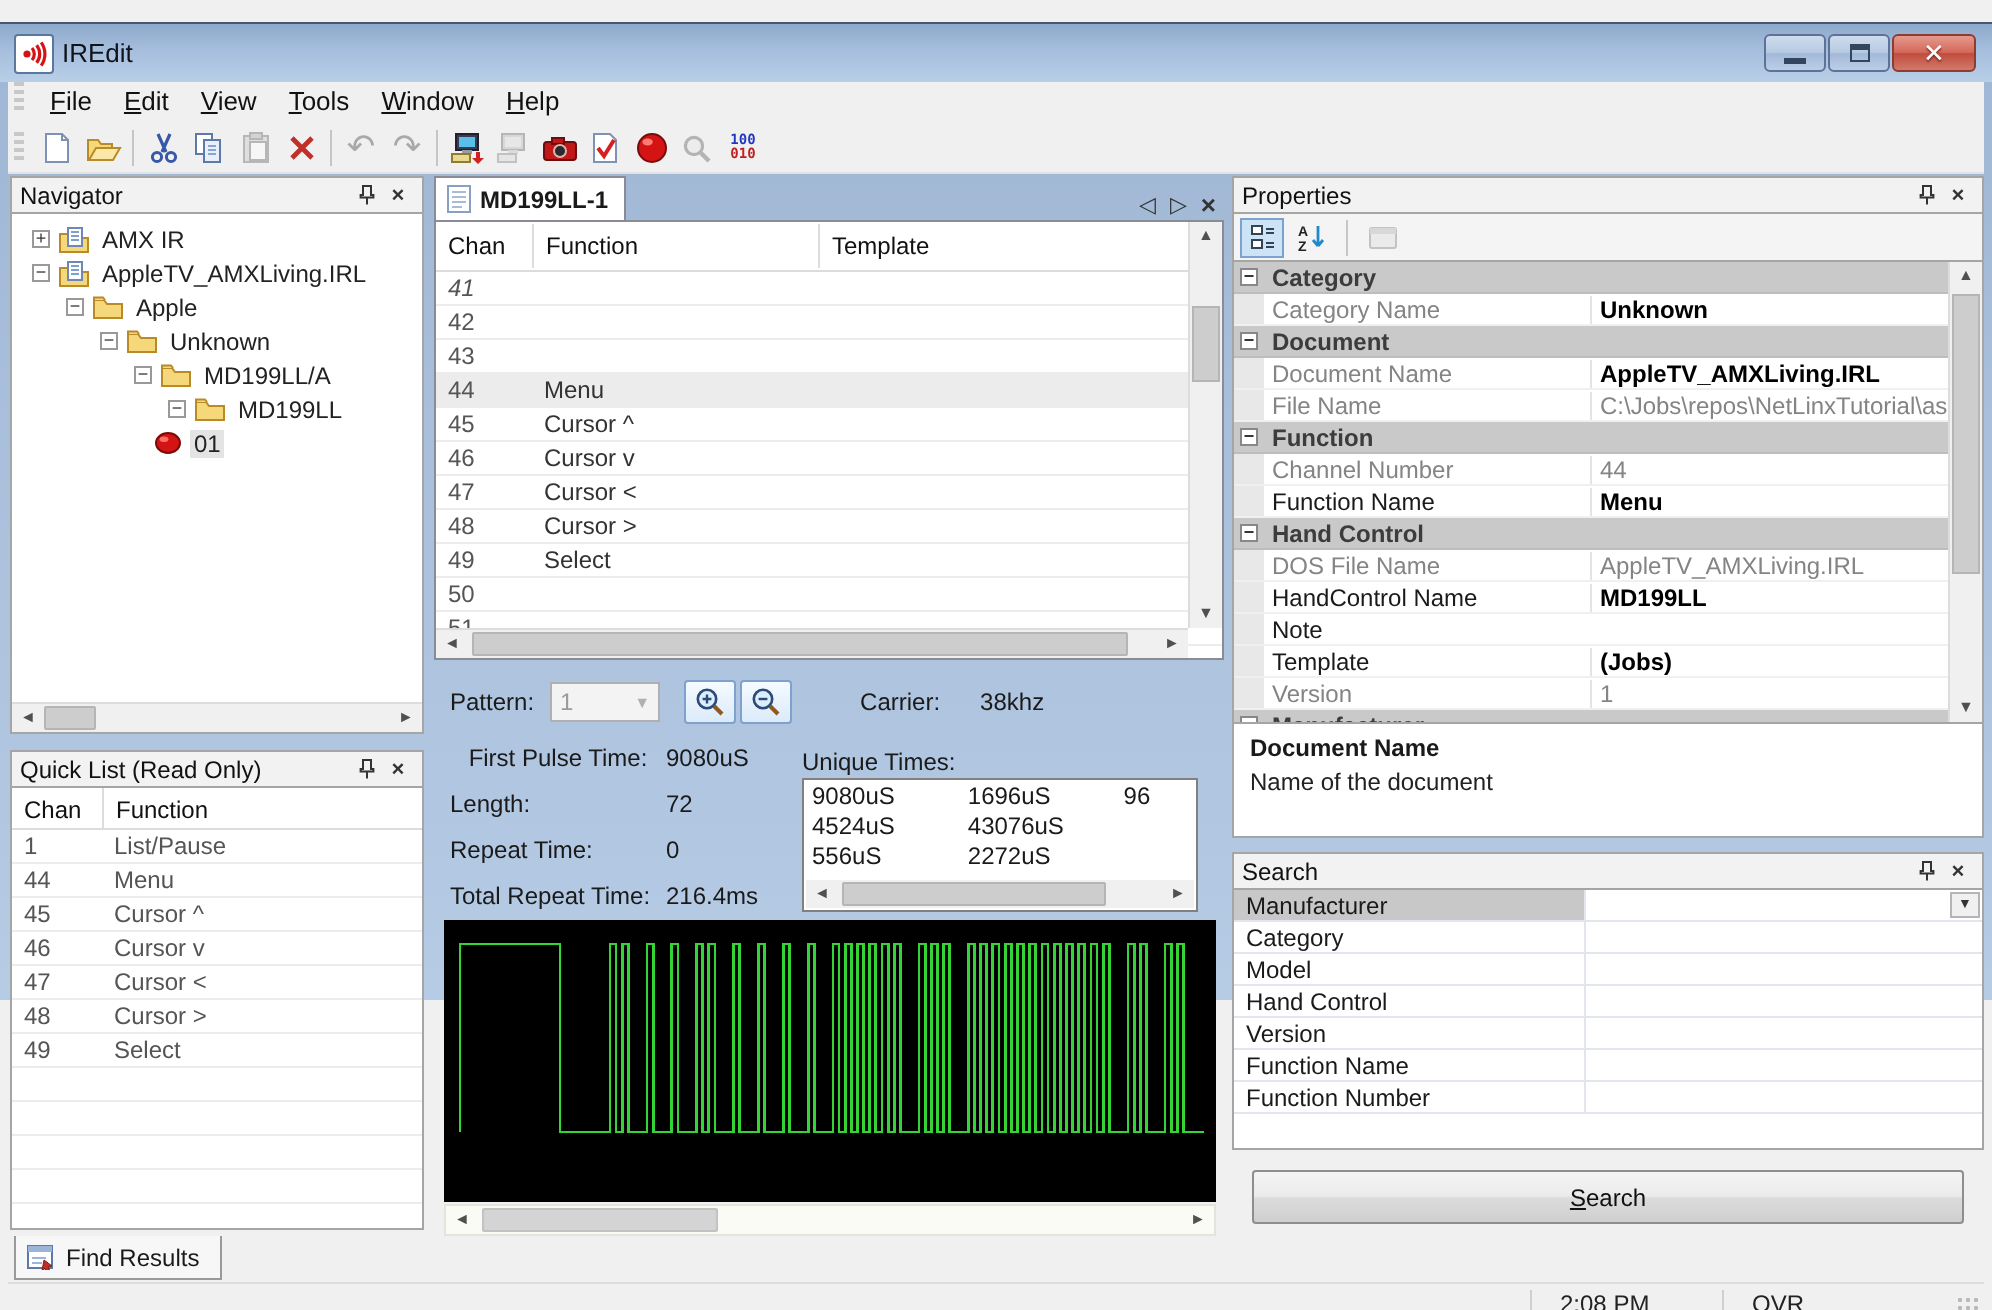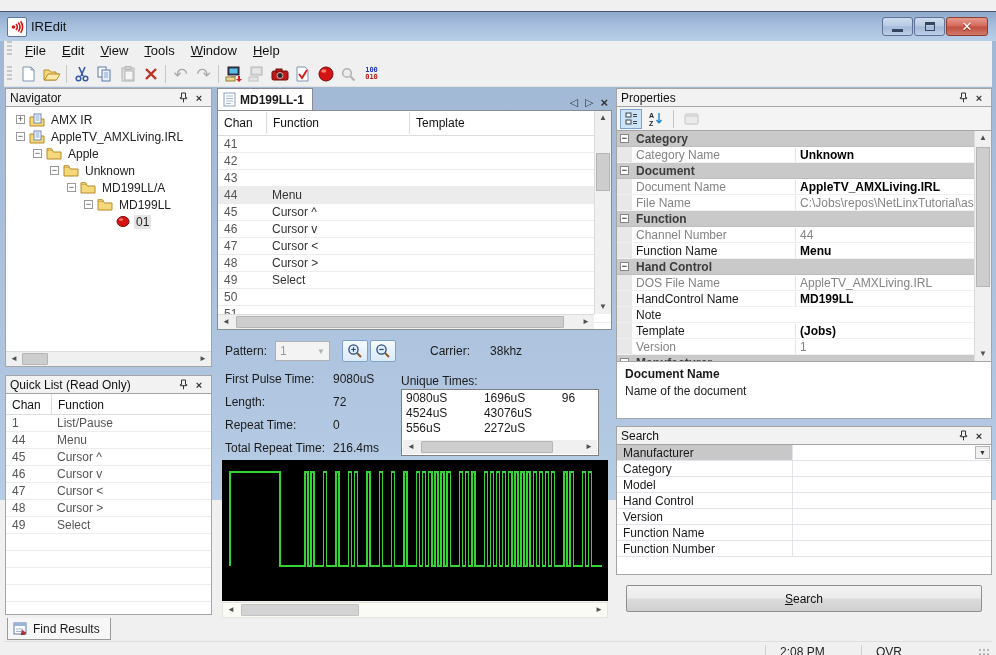--- a/index.html
+++ b/index.html
@@ -297,21 +297,21 @@
           <div class="tree-row" style="padding-left: 78px;">
             <span class="exp">−</span>
             <span style="margin-right: 4px;">
   <svg width="16" height="13" viewBox="0 0 16 13">
                 <path d="M1 3 h5 l1.5 2 H15 v7 H1 z" fill="#f5d87a" stroke="#b88a28"></path>
                 <path d="M1 3 v-1.3 h4.5 l1 1.3" fill="#f5d87a" stroke="#b88a28"></path>
               </svg>
 </span>
             <span class="tree-label">MD199LL</span>
           </div>
-          <div class="tree-row" style="padding-left: 95px;">
+          <div class="tree-row" style="padding-left: 56px;">
             <span style="width: 15px;"></span>
             <span style="margin-right: 4px;">
   <svg width="14" height="11" viewBox="0 0 14 11">
                 <ellipse cx="7" cy="5.5" rx="6" ry="5" fill="#d41414" stroke="#7a0a0a"></ellipse>
                 <ellipse cx="5" cy="3.6" rx="2.2" ry="1.4" fill="#ff7f6f" opacity=".85"></ellipse>
               </svg>
 </span>
             <span class="tree-label sel">01</span>
           </div>
         </div>
@@ -421,21 +421,21 @@
     </div>
 
     <div style="position:absolute;left:0;top:22px;width:395px;height:220px;background:#fff;border:1px solid #898c95;overflow:hidden;">
       <div class="tbl-head" id="doc-head" style="height:25px;align-items:center;">
           <div class="hc" style="width: 48px;">Chan</div>
           <div class="hc" style="width: 143px;">Function</div>
           <div class="hc" style="flex: 1 1 0%;">Template</div>
         </div>
       <div id="doc-rows">
           <div class="trow">
-            <div class="c" style="width: 48px;">41</div>
+            <div class="c" style="width: 48px; font-style: italic;">41</div>
             <div class="c" style="width: 143px;"></div>
             <div class="c" style="flex: 1 1 0%;"></div>
           </div>
           <div class="trow">
             <div class="c" style="width: 48px;">42</div>
             <div class="c" style="width: 143px;"></div>
             <div class="c" style="flex: 1 1 0%;"></div>
           </div>
           <div class="trow">
             <div class="c" style="width: 48px;">43</div>
@@ -520,21 +520,21 @@
               <path d="M10 10 l4 4" stroke="#8a5a20" stroke-width="2"></path>
             </svg>
           </div>
       </div>
       <span class="lbl" style="margin-left:26px;">Carrier:</span>
       <span class="lbl" style="margin-left:12px;">38khz</span>
     </div>
 
     <div id="pulse-info" style="position:absolute;left:8px;top:284px;width:176px;">
         <div style="display: flex; height: 23px; align-items: flex-start;">
-          <span class="lbl" style="width: 108px;">First Pulse Time:</span>
+          <span class="lbl" style="width: 108px; text-align: center;">First Pulse Time:</span>
           <span class="lbl">9080uS</span>
         </div>
         <div style="display: flex; height: 23px; align-items: flex-start;">
           <span class="lbl" style="width: 108px;">Length:</span>
           <span class="lbl">72</span>
         </div>
         <div style="display: flex; height: 23px; align-items: flex-start;">
           <span class="lbl" style="width: 108px;">Repeat Time:</span>
           <span class="lbl">0</span>
         </div>

